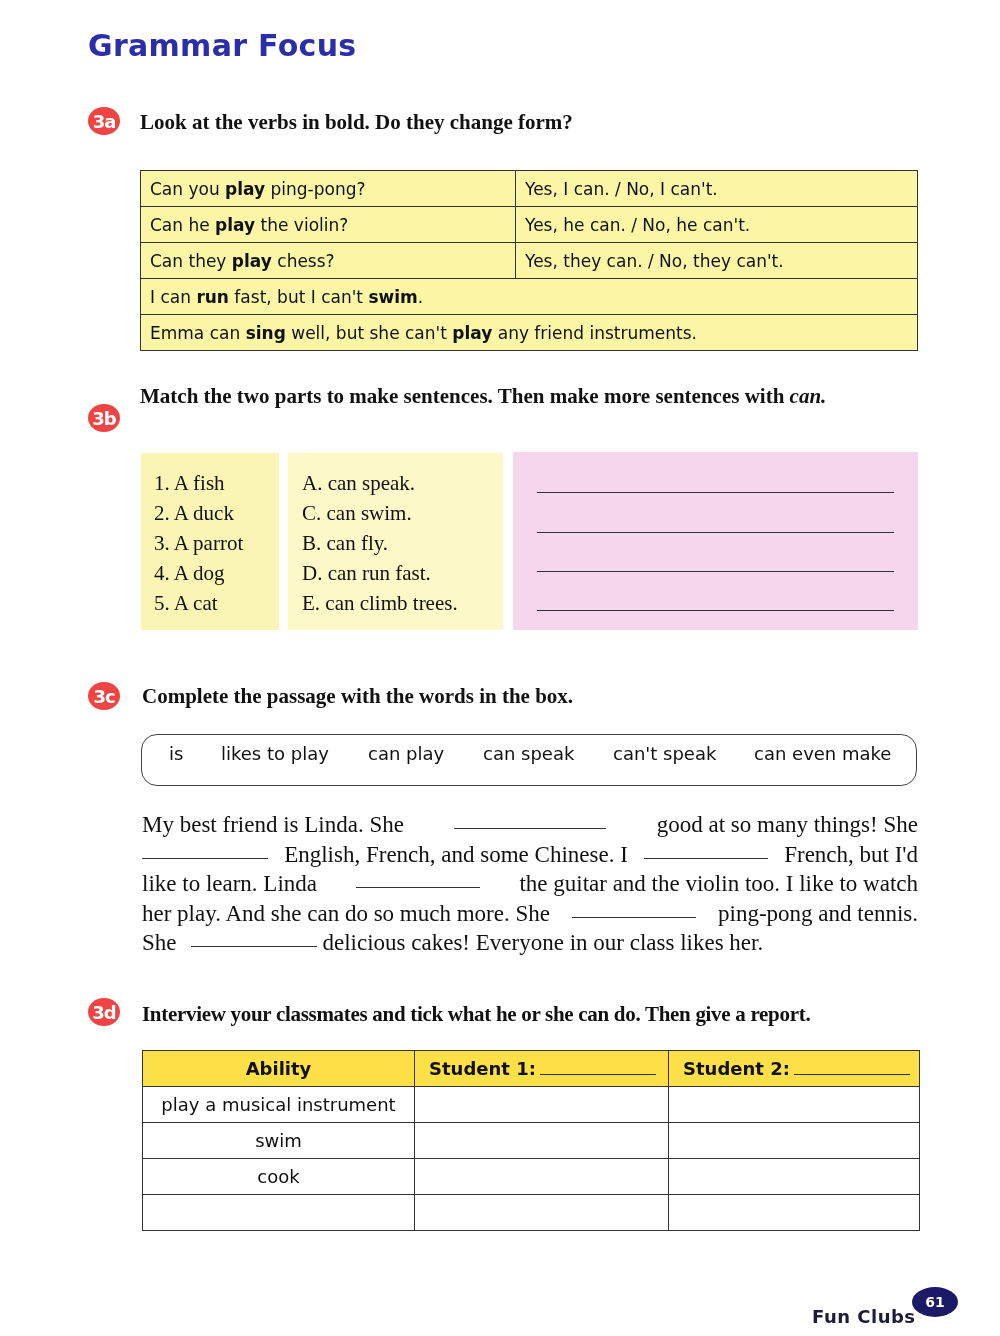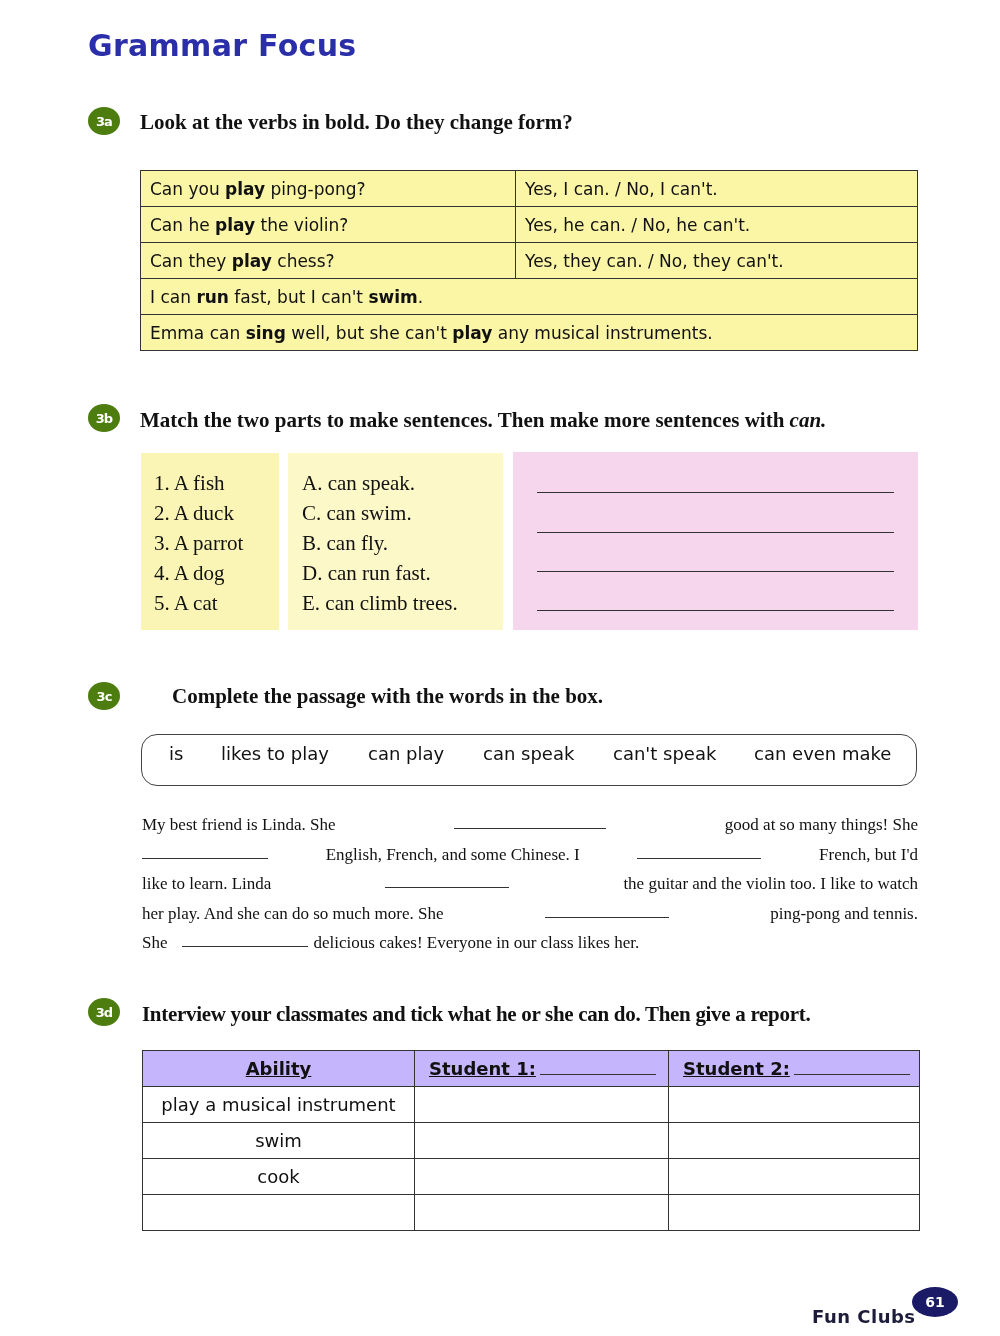--- a/index.html
+++ b/index.html
@@ -1,45 +1,45 @@
 <!DOCTYPE html>
 <html><head>
 <meta charset="utf-8">
 <style>
   html, body { margin:0; padding:0; }
   body { width:1000px; height:1336px; background:#ffffff; position:relative; overflow:hidden; font-family:"DejaVu Serif", serif; color:#111; }
   .abs { position:absolute; }
   .page-title { left:88px; top:28px; font-family:"DejaVu Sans", sans-serif; font-weight:bold; font-size:30px; color:#2a2ea8; letter-spacing:0.3px; }
-  .badge { width:32px; height:28px; border-radius:50%; background:#4d7c0f; color:#fff; font-family:"DejaVu Sans", sans-serif; font-weight:bold; font-size:13px; display:flex; align-items:center; justify-content:center; letter-spacing:-1px; }
+  .badge { width:32px; height:28px; border-radius:50%; background:#ef4444; color:#fff; font-family:"DejaVu Sans", sans-serif; font-weight:bold; font-size:18px; display:flex; align-items:center; justify-content:center; letter-spacing:-1px; }
   .instr { font-family:"Liberation Serif", serif; font-weight:bold; font-size:21px; color:#111; white-space:nowrap; }
   .instr i { font-style:italic; }
 
   
   .t3a { left:140px; top:170px; width:778px; border-collapse:collapse; background:#fbf5a6; font-family:"DejaVu Sans", sans-serif; font-size:17px; }
   .t3a td { border:1.5px solid #333; height:35px; padding:0 9px; white-space:nowrap; }
   .t3a b { font-weight:bold; }
 
   
   .box-yellow1 { left:141px; top:453px; width:138px; height:177px; background:#fbf5b5; }
   .box-yellow2 { left:288px; top:453px; width:215px; height:177px; background:#fdf8c8; }
   .box-pink { left:513px; top:452px; width:405px; height:178px; background:#f5d6ec; }
   .match-list { font-family:"Liberation Serif", serif; font-size:21px; line-height:30px; }
   .write-line { position:absolute; left:24px; width:357px; height:0; border-top:1.5px solid #333; }
 
   
   .wordbox { left:141px; top:734px; width:776px; height:52px; border:1.5px solid #444; border-radius:16px; box-sizing:border-box; display:flex; align-items:center; font-family:"DejaVu Sans", sans-serif; font-size:18px; }
   .wordbox span { position:absolute; top:8px; }
-  .passage { left:142px; top:810px; width:776px; font-family:"Liberation Serif", serif; font-size:17px; line-height:29.5px; text-align:justify; }
+  .passage { left:142px; top:810px; width:776px; font-family:"Liberation Serif", serif; font-size:23px; line-height:29.5px; text-align:justify; }
   .passage .line { display:flex; justify-content:space-between; white-space:nowrap; }
   .blank { display:inline-block; border-bottom:1.3px solid #333; height:18px; vertical-align:baseline; }
 
   
   .t3d { left:142px; top:1050px; width:778px; border-collapse:collapse; font-family:"DejaVu Sans", sans-serif; font-size:18px; }
   .t3d td, .t3d th { border:1.5px solid #333; height:35px; padding:0; }
-  .t3d th { background:#c4b5fd; font-weight:bold;text-decoration:underline; }
+  .t3d th { background:#fde047; font-weight:bold; }
   .t3d th.left { text-align:left; padding-left:14px; }
   .t3d td.ability { text-align:center; }
   .hblank { display:inline-block; width:116px; border-bottom:1.3px solid #333; height:14px; margin-left:4px; }
 
   .footer-label { left:812px; top:1290px; font-family:"DejaVu Sans", sans-serif; font-size:18px; font-weight:bold; color:#1d1d3a; letter-spacing:0.5px;margin-top:16px; }
   .page-num { left:912px; top:1287px; width:46px; height:30px; border-radius:50%; background:#1a1a66; color:#fff; font-family:"DejaVu Sans", sans-serif; font-weight:bold; font-size:14px; display:flex; align-items:center; justify-content:center; }
 </style>
 </head>
 <body>
 
@@ -59,27 +59,27 @@
     <td>Yes, he can. / No, he can't.</td>
   </tr>
   <tr>
     <td><span>Can they </span><b>play</b><span> chess?</span></td>
     <td>Yes, they can. / No, they can't.</td>
   </tr>
   <tr>
     <td colspan="2"><span>I can </span><b>run</b><span> fast, but I can't </span><b>swim</b><span>.</span></td>
   </tr>
   <tr>
-    <td colspan="2"><span>Emma can </span><b>sing</b><span> well, but she can't </span><b>play</b><span> any musical instruments.</span></td>
+    <td colspan="2"><span>Emma can </span><b>sing</b><span> well, but she can't </span><b>play</b><span> any friend instruments.</span></td>
   </tr>
 </tbody>
   </table>
 
 <div class="abs badge" style="left:88px;top:404px;">3b</div>
-<div class="abs instr" style="left:140px;top:408px;text-align:center;"><span>Match the two parts to make sentences. Then make more sentences with </span><i>can.</i></div>
+<div class="abs instr" style="left:140px;top:384px;text-align:center;"><span>Match the two parts to make sentences. Then make more sentences with </span><i>can.</i></div>
 
 <div class="abs box-yellow1">
   <div class="match-list" style="padding:15px 12px 0 13px;">
     <div>1. A fish</div>
     <div>2. A duck</div>
     <div>3. A parrot</div>
     <div>4. A dog</div>
     <div>5. A cat</div>
   </div>
 </div>
@@ -93,21 +93,21 @@
   </div>
 </div>
 <div class="abs box-pink">
   <div class="write-line" style="top:40px;"></div>
   <div class="write-line" style="top:80px;"></div>
   <div class="write-line" style="top:119px;"></div>
   <div class="write-line" style="top:158px;"></div>
 </div>
 
 <div class="abs badge" style="left:88px;top:682px;">3c</div>
-<div class="abs instr" style="left:142px;top:684px;margin-left:30px;">Complete the passage with the words in the box.</div>
+<div class="abs instr" style="left:142px;top:684px;">Complete the passage with the words in the box.</div>
 
 <div class="abs wordbox">
   <span style="left:27px;">is</span>
   <span style="left:79px;">likes to play</span>
   <span style="left:226px;">can play</span>
   <span style="left:341px;">can speak</span>
   <span style="left:471px;">can't speak</span>
   <span style="left:612px;">can even make</span>
 </div>
 

